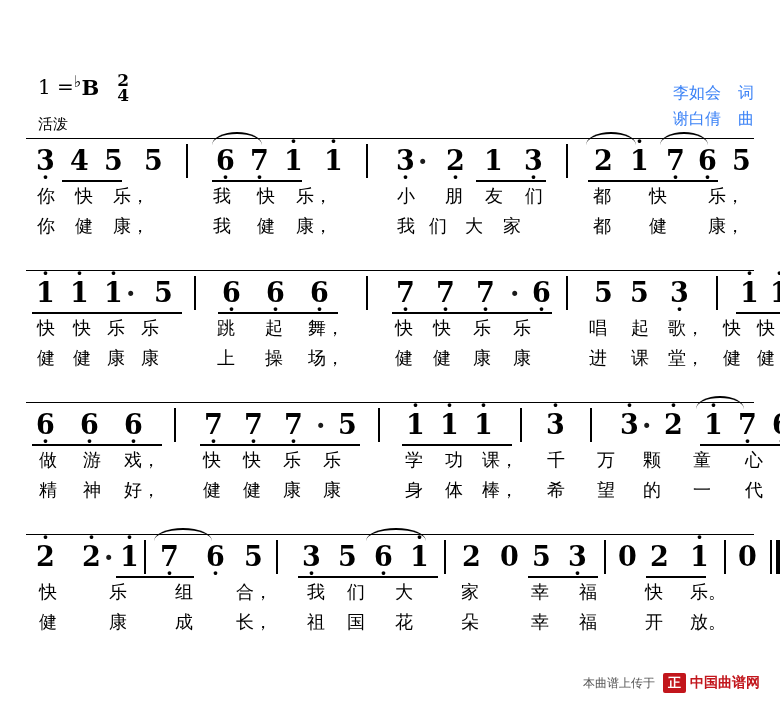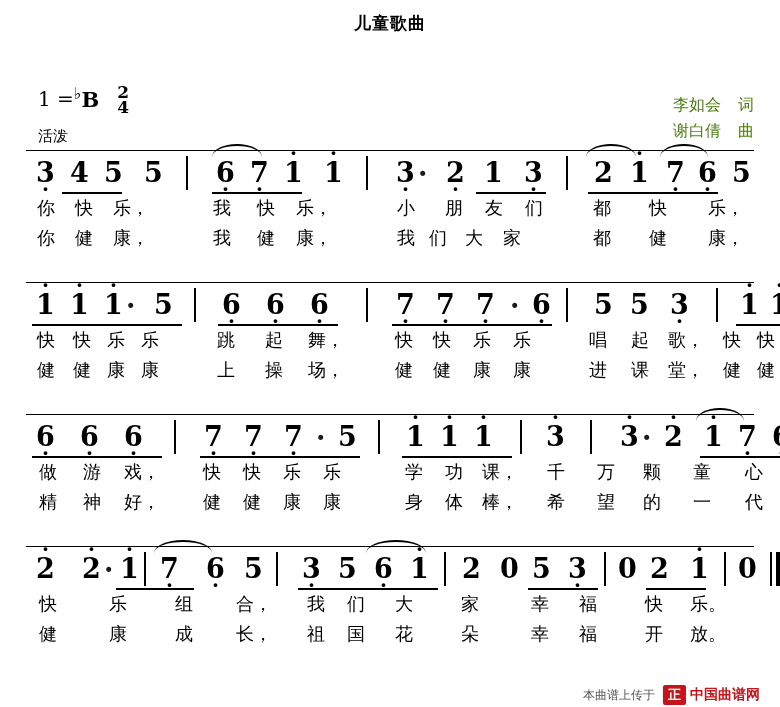--- a/index.html
+++ b/index.html
@@ -39,21 +39,21 @@
     color: #000;
   }
   .meta {
     position: absolute;
     right: 26px;
     top: 80px;
     font-family: "DejaVu Sans", sans-serif;
     font-size: 16px;
     line-height: 26px;
     text-align: right;
-    color: #4d7c0f;
+    color: #3b82f6;
   }
   .meta .role {
     margin-left: 12px;
   }
   .keysig {
     position: absolute;
     left: 38px;
     top: 75px;
     font-family: "DejaVu Serif", serif;
     font-size: 20px;
@@ -235,21 +235,20 @@
     color: #c2161c;
     font-weight: bold;
     font-size: 14px;
   }
 </style>
 </head>
 <body>
 
 <div class="sheet">
 
-  <div class="subtitle">儿童歌曲</div>
 
   <div class="meta">
     <div>
       <span>李如会</span>
       <span class="role">词</span>
     </div>
     <div>
       <span>谢白倩</span>
       <span class="role">曲</span>
     </div>

